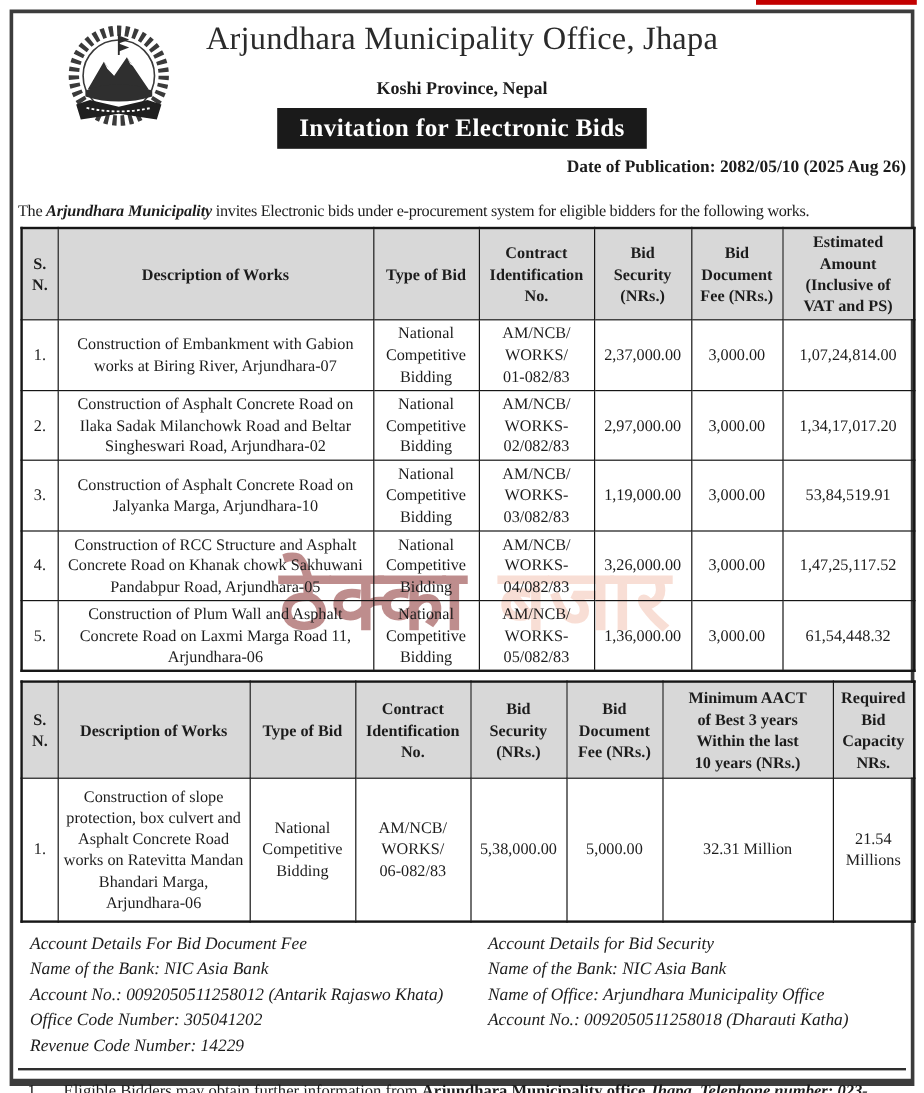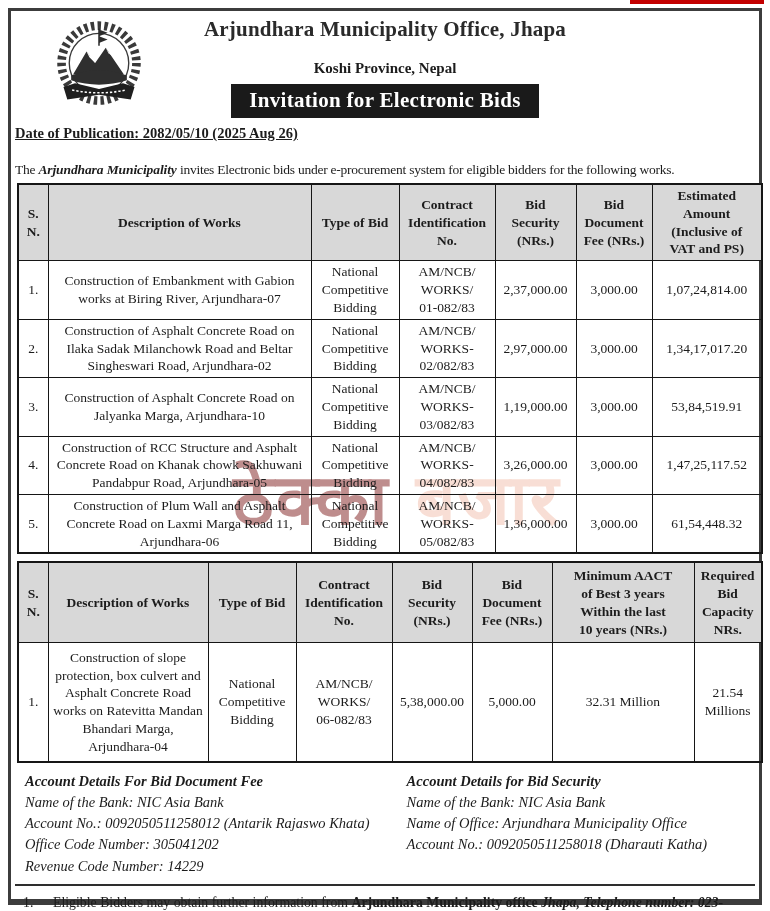--- a/index.html
+++ b/index.html
@@ -27,30 +27,30 @@
     letter-spacing: 2px;
   }
   .wm1 { color: #7f1d1d; }
   .wm2 { color: #f3bfac; margin-left: 26px; }
   .content { position: relative; z-index: 1; padding: 2px 4px 0 4px; }
 
   
   .doc-header { position: relative; }
   .logo { position: absolute; left: 36px; top: 4px; width: 96px; height: 96px; }
   .doc-title {
-    text-align: center; font-size: 21px; font-weight: bold; color: #2a2a2a;
+    text-align: center; font-size: 27px; font-weight: normal; color: #2a2a2a;
     padding-top: 4px; letter-spacing: 0.2px;
   }
   .doc-subtitle { text-align: center; font-size: 15px; font-weight: bold; margin-top: 18px; }
   .banner-row { display: flex; justify-content: center; margin-top: 7px; }
   .banner {
     background: #1a1a1a; color: #ffffff; font-size: 21px; font-weight: bold;
     padding: 4px 18px 5px 18px; letter-spacing: 0.3px;
   }
-  .pub-date { text-align: left; font-size: 14.5px; font-weight: bold; margin-top: 7px; text-decoration: underline; }
+  .pub-date { text-align: right; font-size: 14.5px; font-weight: bold; margin-top: 7px; }
   .intro { font-size: 13.5px; letter-spacing: -0.25px; white-space: nowrap; margin-top: 20px; }
   .intro b i { letter-spacing: -0.1px; }
 
   
   table {
     border-collapse: collapse; width: calc(100% - 4px); margin: 5px 2px 0 2px;
     table-layout: fixed; background: transparent;
   }
   th, td {
     border: 1px solid #161616; text-align: center; vertical-align: middle;
@@ -66,21 +66,21 @@
   .t2 th { height: 80px; }
   .t2 td { height: 120px; }
 
   
   .accounts {
     display: flex; margin: 8px 10px 0 10px; font-style: italic; font-size: 14.5px;
     line-height: 1.45;
   }
   .acct-left { width: 53%; }
   .acct-right { width: 47%; }
-  .acct-title { font-weight: bold; }
+  .acct-title { font-weight: normal; }
 
   
   .foot-sep { border-top: 2px solid #2e2e2e; margin-top: 7px; }
   .footnote { display: flex; padding: 7px 6px 8px 8px; font-size: 13.8px; line-height: 1.5; }
   .fn-num { width: 30px; flex: 0 0 30px; }
   .fn-text { flex: 1; }
   .fn-text b { font-weight: bold; }
   .fn-text .bi { font-weight: bold; font-style: italic; }
   .fn-text a { color: inherit; text-decoration: underline; }
   .fn-text .email { font-weight: bold; font-style: italic; }
@@ -245,21 +245,21 @@
 10 years (NRs.)</th>
           <th class="pre">Required
 Bid
 Capacity
 NRs.</th>
         </tr>
       </thead>
       <tbody>
         <tr>
           <td>1.</td>
-          <td>Construction of slope protection, box culvert and Asphalt Concrete Road works on Ratevitta Mandan Bhandari Marga, Arjundhara-04</td>
+          <td>Construction of slope protection, box culvert and Asphalt Concrete Road works on Ratevitta Mandan Bhandari Marga, Arjundhara-06</td>
           <td>National Competitive Bidding</td>
           <td class="pre">AM/NCB/
 WORKS/
 06-082/83</td>
           <td>5,38,000.00</td>
           <td>5,000.00</td>
           <td>32.31 Million</td>
           <td>21.54 Millions</td>
         </tr>
       </tbody>

